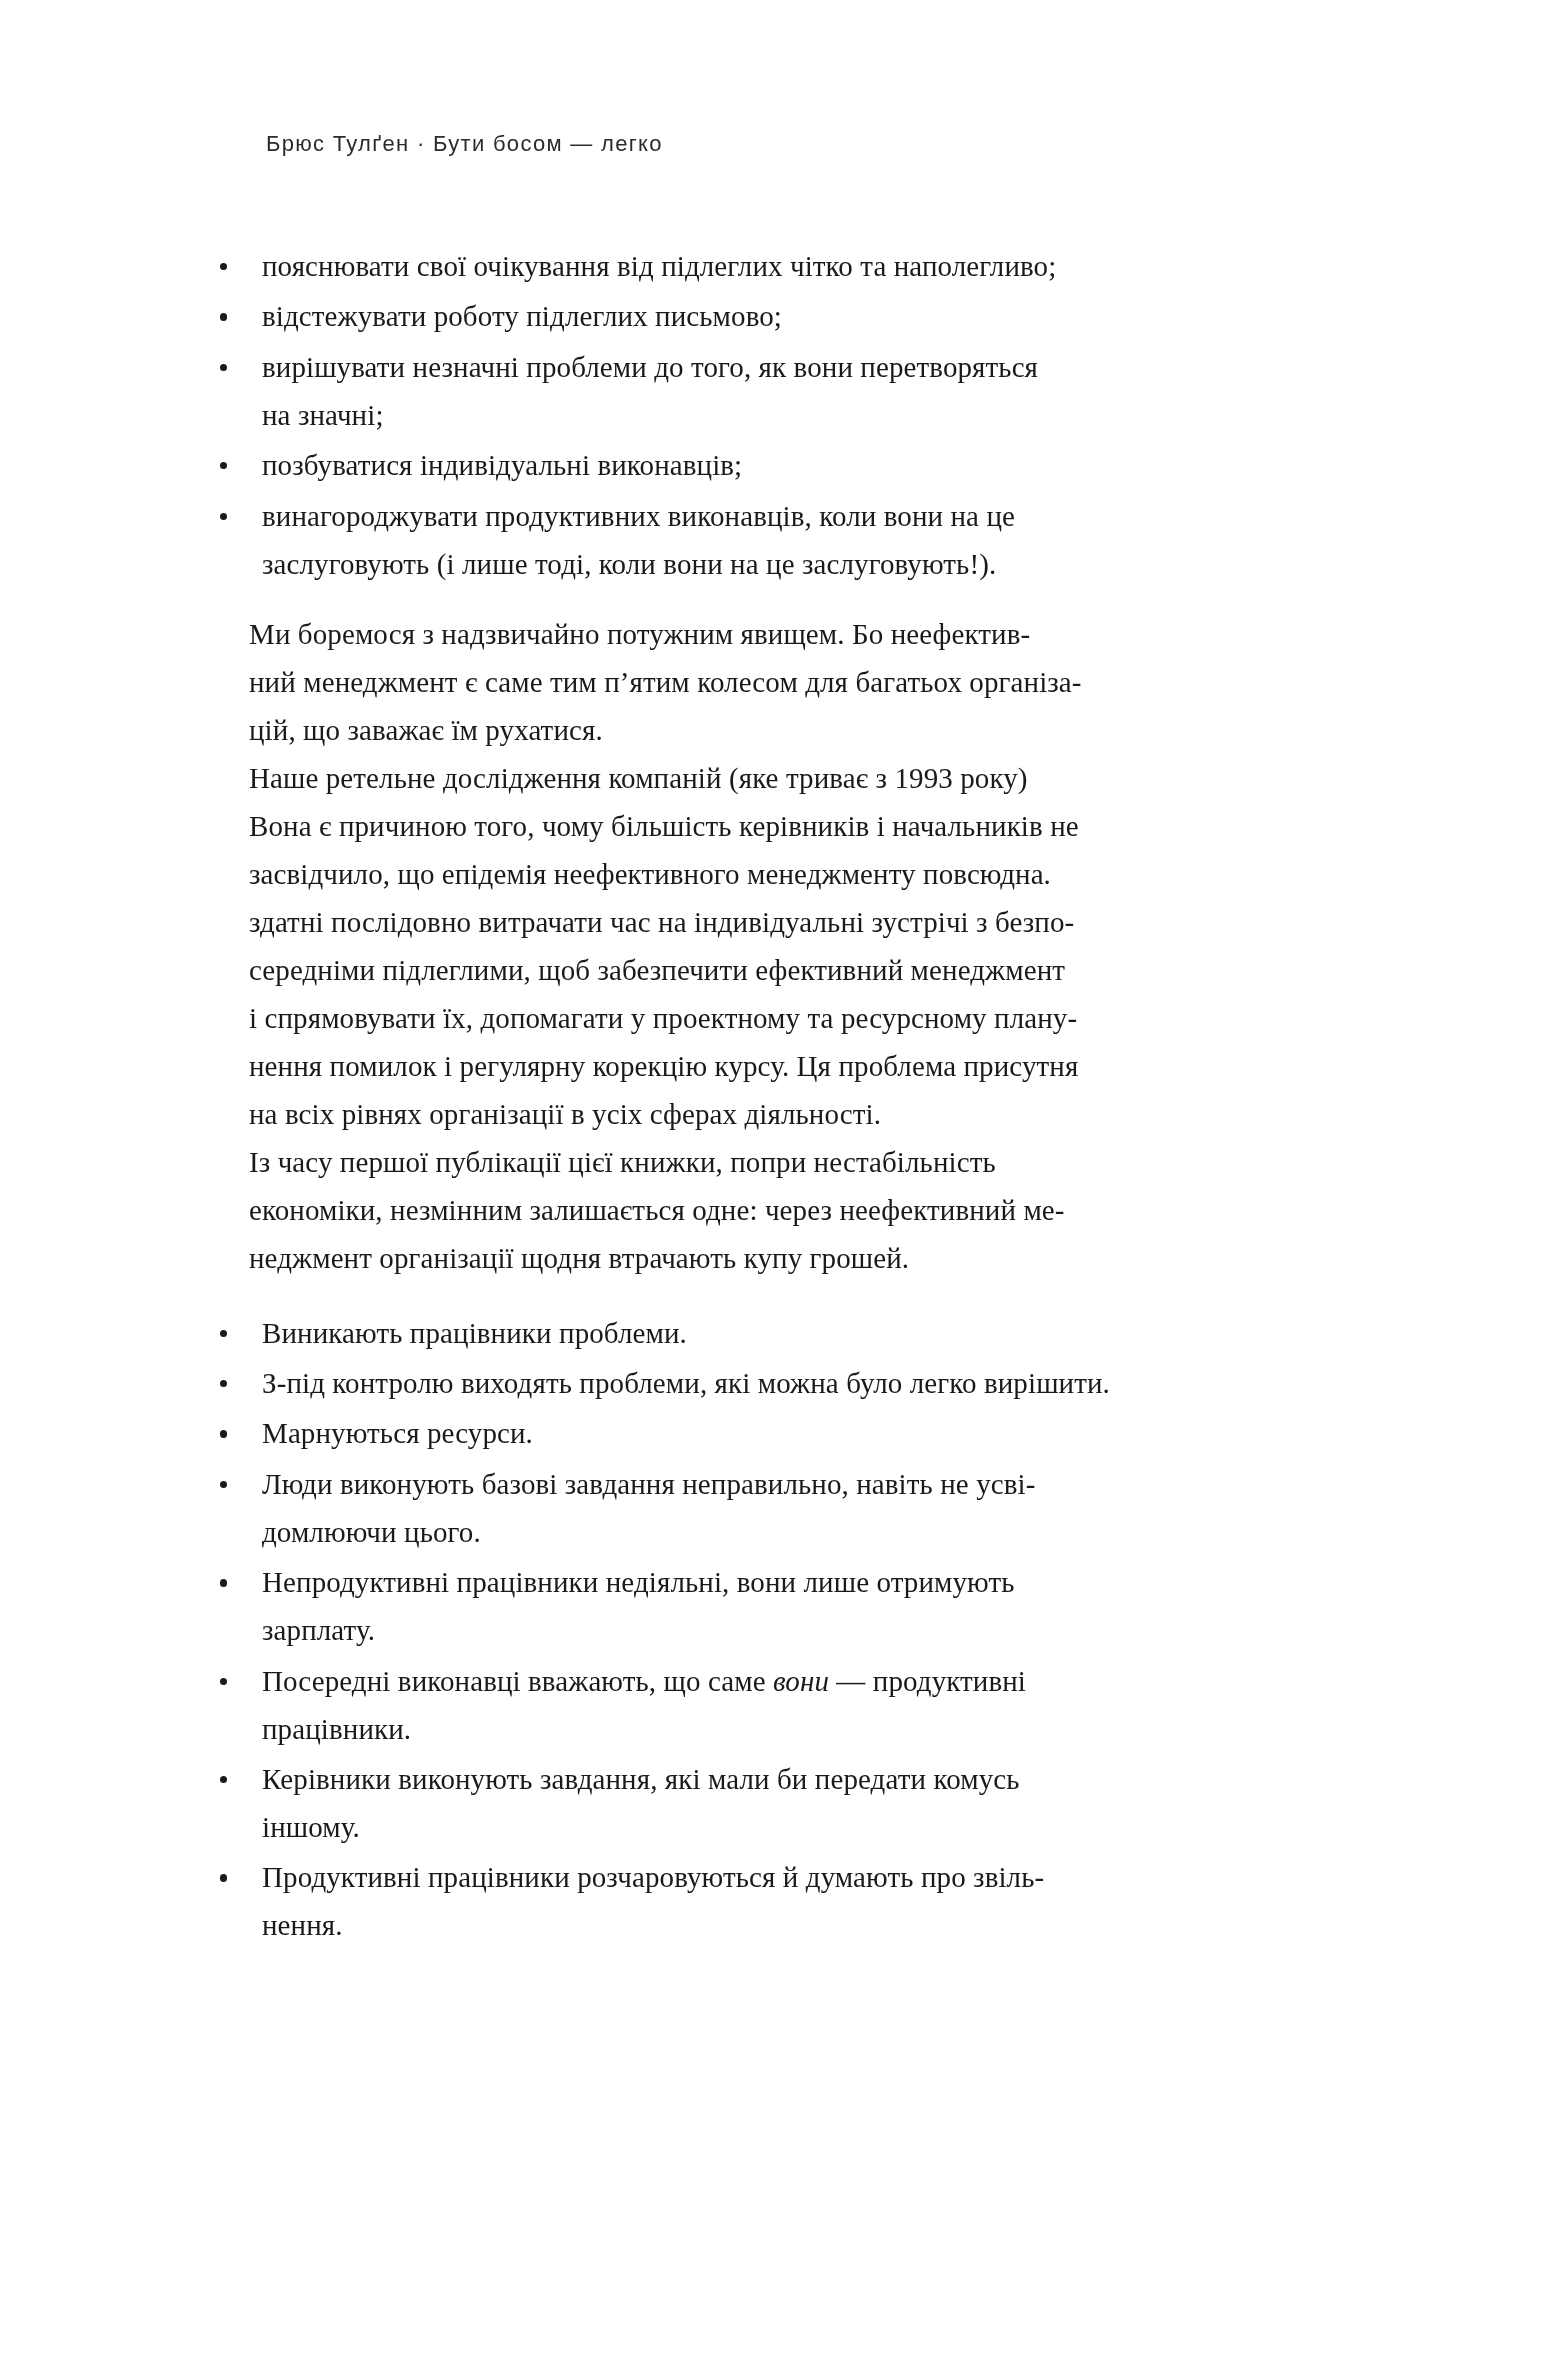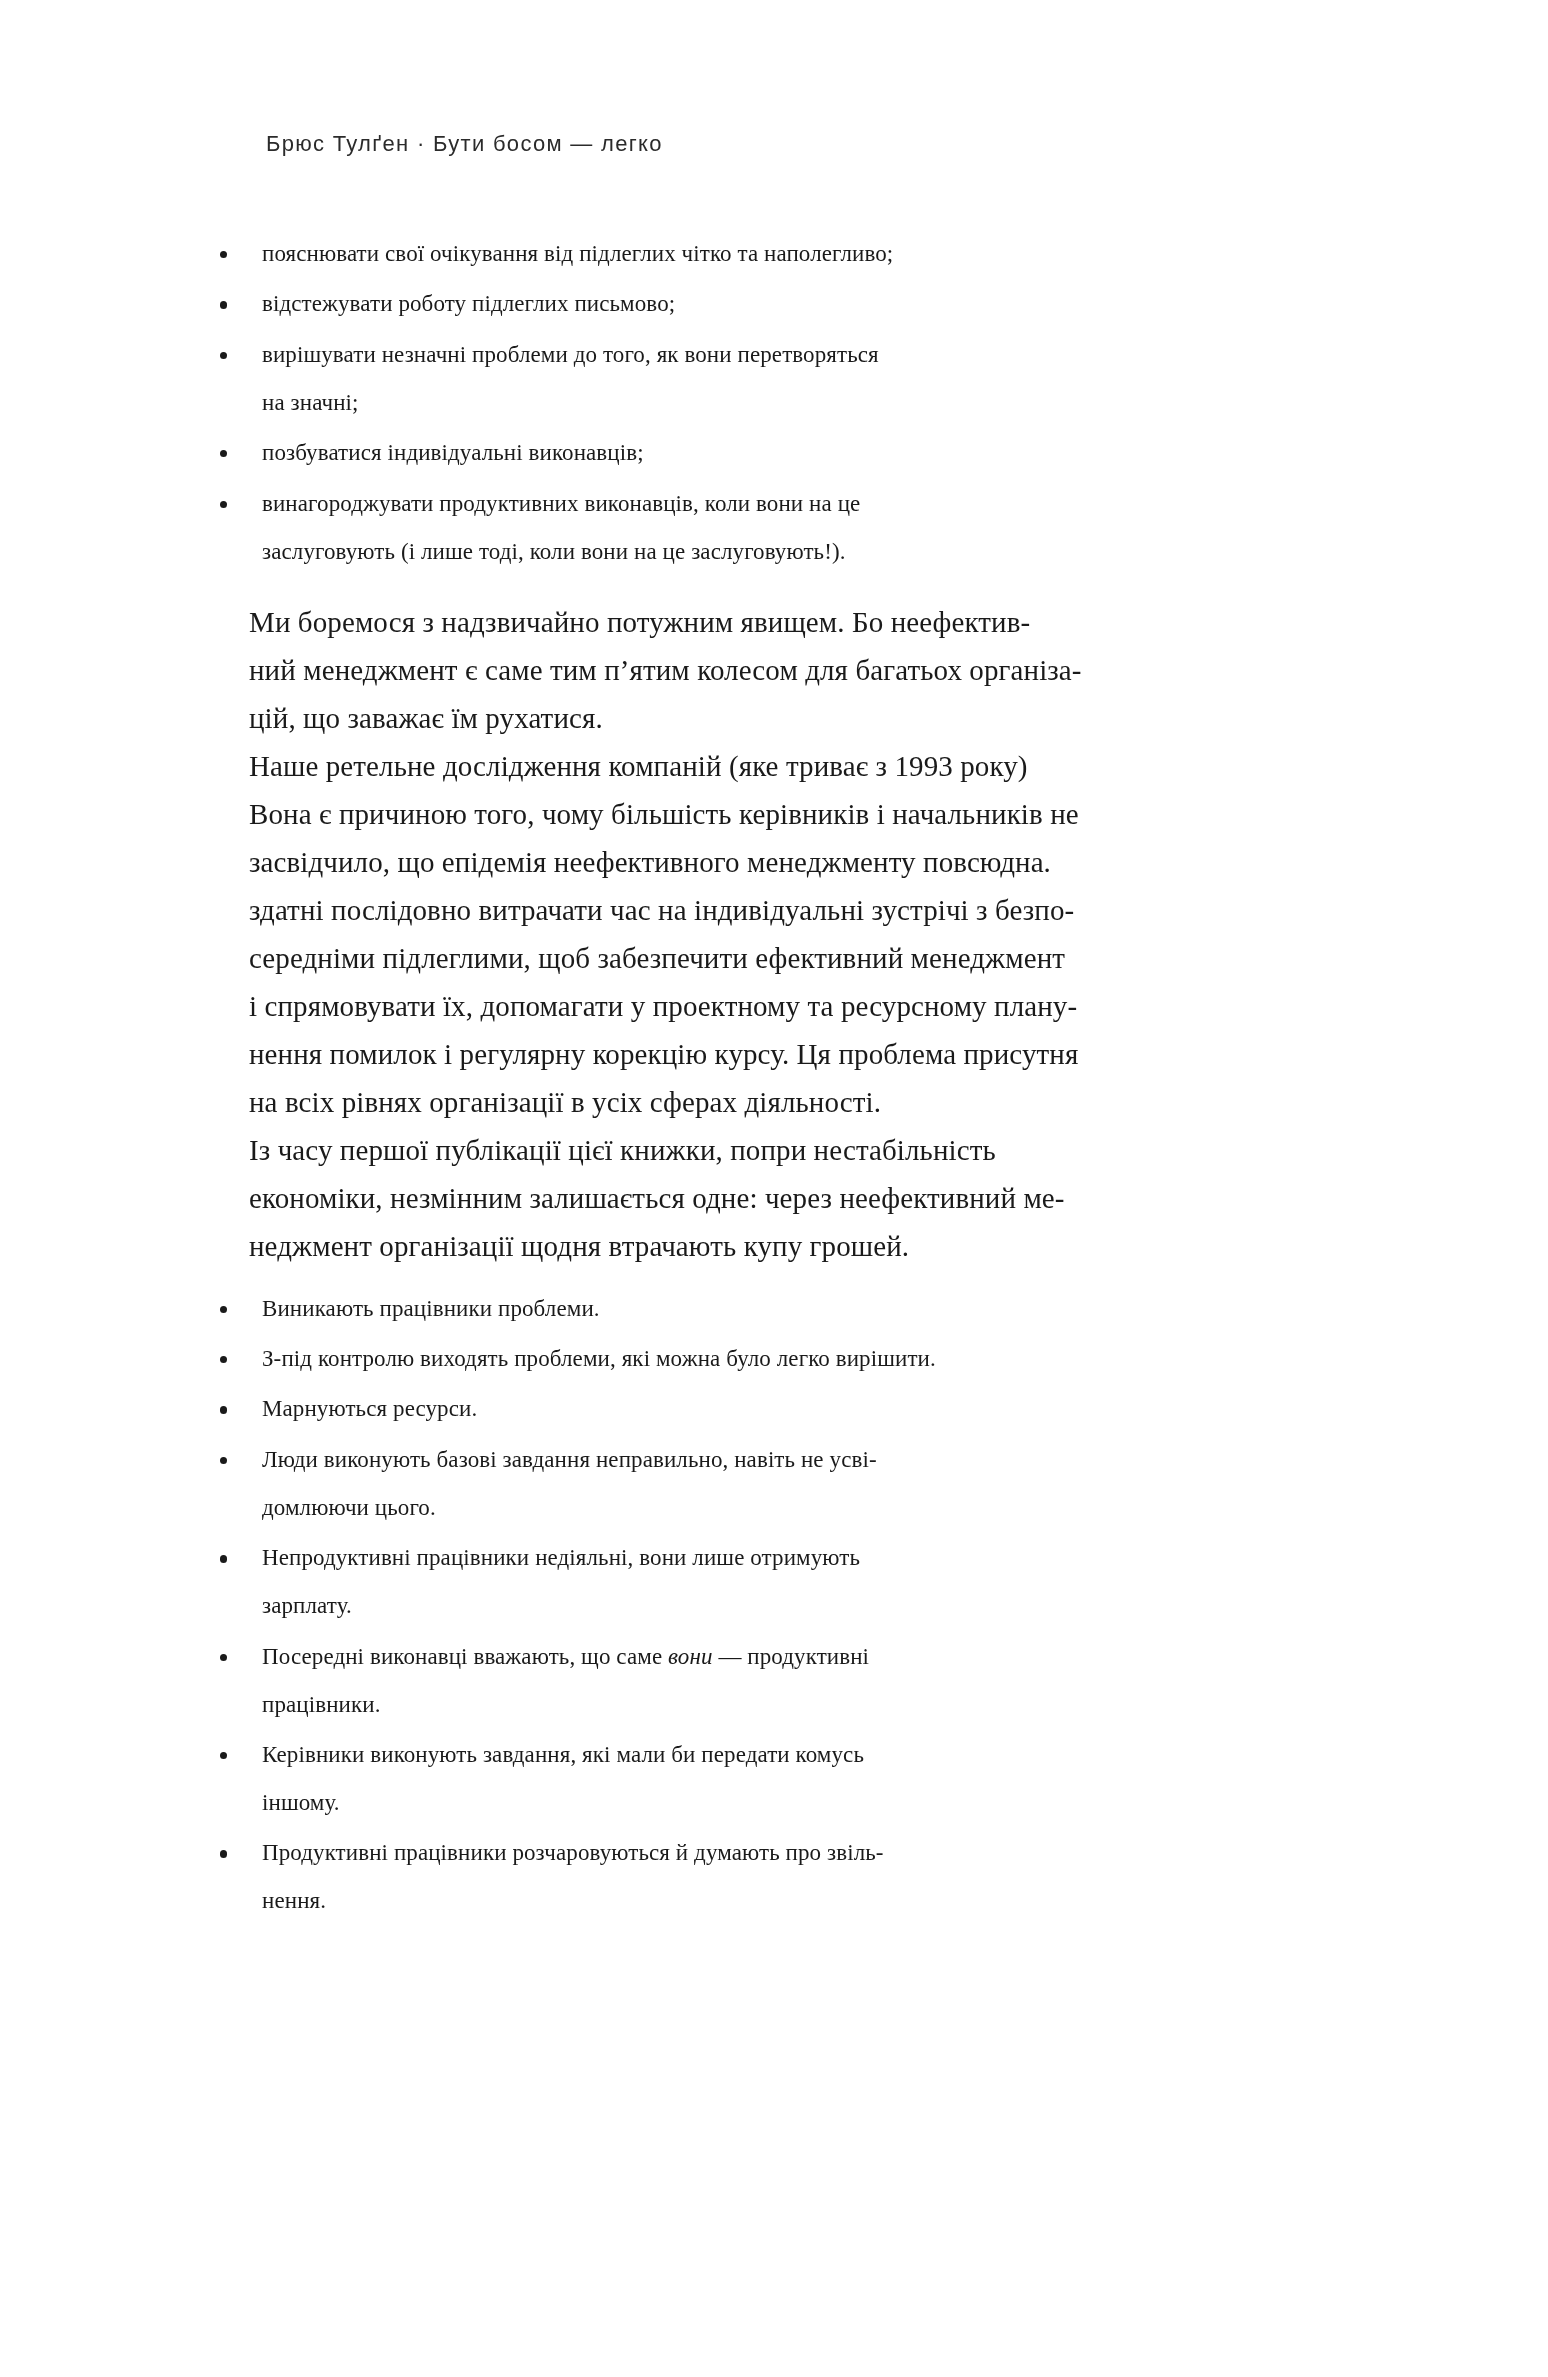--- a/index.html
+++ b/index.html
@@ -49,22 +49,22 @@
 
   
   .bullet-list {
     list-style: none;
     margin: 0;
     padding: 0;
   }
   .bullet-item {
     position: relative;
     padding-left: 60px;
-    margin: 0 0 0 0;
-    font-size: 23px;
+    margin: 12px 0 0 0;
+    font-size: 29px;
     line-height: 48px;
     text-align: justify;
     text-justify: inter-word;
     letter-spacing: 0.1px;
   }
   .bullet-item + .bullet-item {
     margin-top: 2.4px;
   }
   .bullet-item::before {
     content: "";

